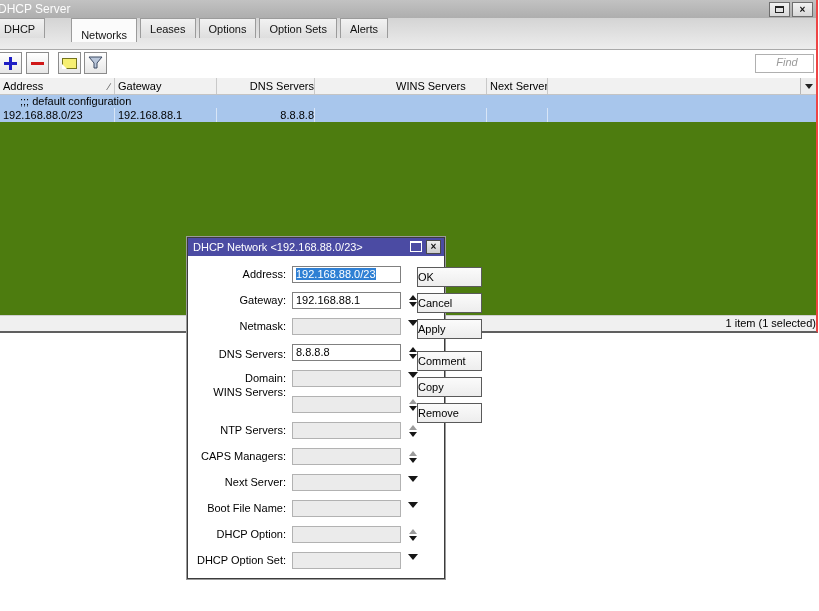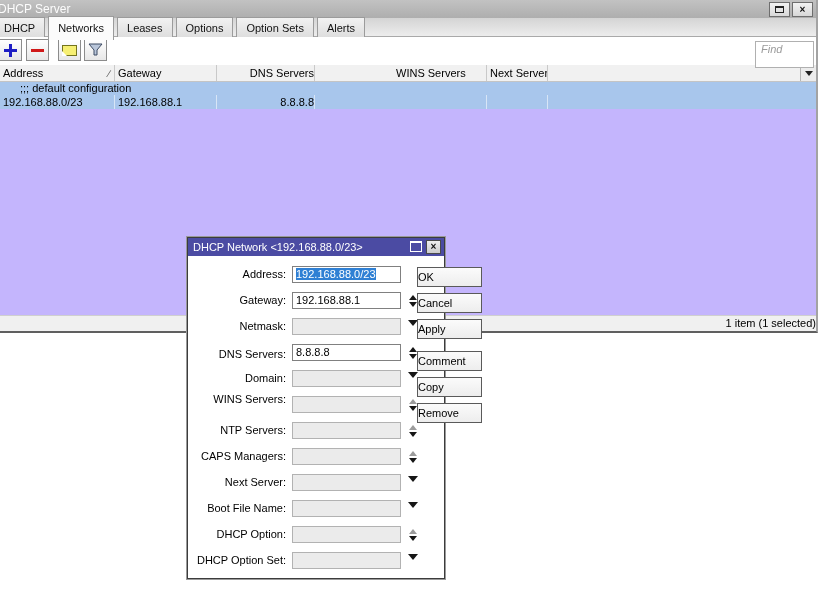--- a/index.html
+++ b/index.html
@@ -1,48 +1,48 @@
 <!DOCTYPE html>
 <html><head>
 <meta charset="utf-8">
 <style>
   * { margin:0; padding:0; box-sizing:border-box; }
   html,body { width:819px; height:611px; background:#ffffff; font-family:"Liberation Sans", sans-serif; position:relative; overflow:hidden; }
 
   
   .main-window { position:absolute; left:0; top:0; width:818px; height:333px;
-    border-right:2px solid #a3a3a3; border-bottom:2px solid #5f5f5f; background:#c4b5fd; overflow:hidden; }
+    border-right:2px solid #ef4444; border-bottom:2px solid #5f5f5f; background:#4d7c0f; overflow:hidden; }
 
   .titlebar { height:18px; background:linear-gradient(#c2c2c2,#aeaeae); position:relative; }
   .titlebar-text { color:#fcfcfc; font-size:12px; line-height:18px; margin-left:-4px; padding-left:2px; white-space:nowrap; }
   .tb-btn { position:absolute; top:2px; width:21px; height:15px; background:linear-gradient(#f2f2f2,#d8d8d8);
     border:1px solid #6e6e6e; display:flex; align-items:center; justify-content:center; }
   .tb-btn.max { right:26px; }
   .tb-btn.close { right:3px; font-size:10px; font-weight:bold; color:#111; line-height:1; }
   .sq { width:9px; height:7px; border:1px solid #222; border-top-width:2px; }
 
-  .tabstrip { height:19px; background:linear-gradient(#d4d4d4,#ededed); border-bottom:1px solid #a9a9a9;
-    display:flex; align-items:center; position:relative; }
+  .tabstrip { height:32px; background:linear-gradient(#d4d4d4,#ededed); border-bottom:1px solid #a9a9a9;
+    display:flex; align-items:flex-start; position:relative; }
   .tab { font-size:11px; color:#111; background:linear-gradient(#f2f2f2,#dedede); border:1px solid #9b9b9b; border-bottom:none;
     height:20px; padding:4px 9px 0 9px; margin-right:3px; white-space:nowrap; }
   .tab.first { margin-left:-6px; }
-  .tab.active { background:#fbfbfb; height:24px; padding-top:5px; margin-bottom:-1px; position:relative; z-index:2; }
+  .tab.active { background:#fbfbfb; height:24px; padding-top:10px; margin-bottom:-1px; position:relative; z-index:2;margin-left:23px; }
 
   .toolbar { height:28px; background:#fff; position:relative; }
   .tool-btn { position:absolute; top:2px; width:23px; height:22px; border:1px solid #8c8c8c;
     background:linear-gradient(#ffffff,#e7e7e7); display:flex; align-items:center; justify-content:center; }
   .tb-plus { left:-1px; } .tb-minus { left:26px; } .tb-note { left:58px; } .tb-filter { left:84px; }
   .icon-plus { position:relative; width:13px; height:13px; }
   .icon-plus::before { content:""; position:absolute; left:0; top:5px; width:13px; height:3px; background:#1e1ec4; }
   .icon-plus::after  { content:""; position:absolute; left:5px; top:0; width:3px; height:13px; background:#1e1ec4; }
   .icon-minus { width:13px; height:3px; background:#d01818; }
   .icon-note { width:15px; height:11px; background:#f6ef72; border:1px solid #74741e; position:relative; }
   .icon-note::after { content:""; position:absolute; left:-1px; bottom:-1px; border-left:5px solid #fff; border-top:5px solid transparent; }
-  .find-box { position:absolute; right:2px; top:4px; width:59px; height:27px; border:1px solid #b0b0b0; background:#fff;
-    font-size:11px; font-style:italic; color:#9a9a9a; line-height:15px; padding-left:5px; }
+  .find-box { position:absolute; right:2px; top:4px; width:59px; height:19px; border:1px solid #b0b0b0; background:#fff;
+    font-size:11px; font-style:italic; color:#9a9a9a; line-height:15px; padding-left:5px;text-align:center; }
 
   .table-header { height:17px; background:#f1f1f1; border-bottom:1px solid #c4c4c4; display:flex; }
   .hcell { border-right:1px solid #c9c9c9; font-size:11px; line-height:16px; padding-left:3px; color:#000; position:relative; white-space:nowrap; overflow:hidden; }
   .w-addr{width:115px;} .w-gw{width:102px;} .w-dns{width:98px;text-align:right;} .w-dom{width:78px;margin-top:43px;} .w-wins{width:94px;} .w-next{width:61px;}
   .hfill { flex:1; border-right:none; }
   .sort-mark { position:absolute; right:4px; top:1px; font-size:10px; color:#555; }
   .header-dd { width:16px; height:16px; background:#ececec; border-left:1px solid #b5b5b5; display:flex; align-items:center; justify-content:center; }
 
   .trow { display:flex; background:#a8c6ec; font-size:11px; color:#000; }
   .trow.comment { height:13px; line-height:13px; }
@@ -184,21 +184,21 @@
       <div class="tri-up"></div>
       <div class="tri-down"></div>
     </div>
 
   <div class="dlg-label" style="top:132px">Domain:</div>
   <div class="dlg-input empty" style="top:132px"></div>
   <div class="ctl" style="top:132px">
       <div class="tri-dd"></div>
     </div>
 
-  <div class="dlg-label" style="top:153px">WINS Servers:</div>
+  <div class="dlg-label" style="top:146px">WINS Servers:</div>
   <div class="dlg-input empty" style="top:158px"></div>
   <div class="ctl disabled" style="top:161px">
       <div class="tri-up"></div>
       <div class="tri-down"></div>
     </div>
 
   <div class="dlg-label" style="top:184px">NTP Servers:</div>
   <div class="dlg-input empty" style="top:184px"></div>
   <div class="ctl disabled" style="top:187px">
       <div class="tri-up"></div>

